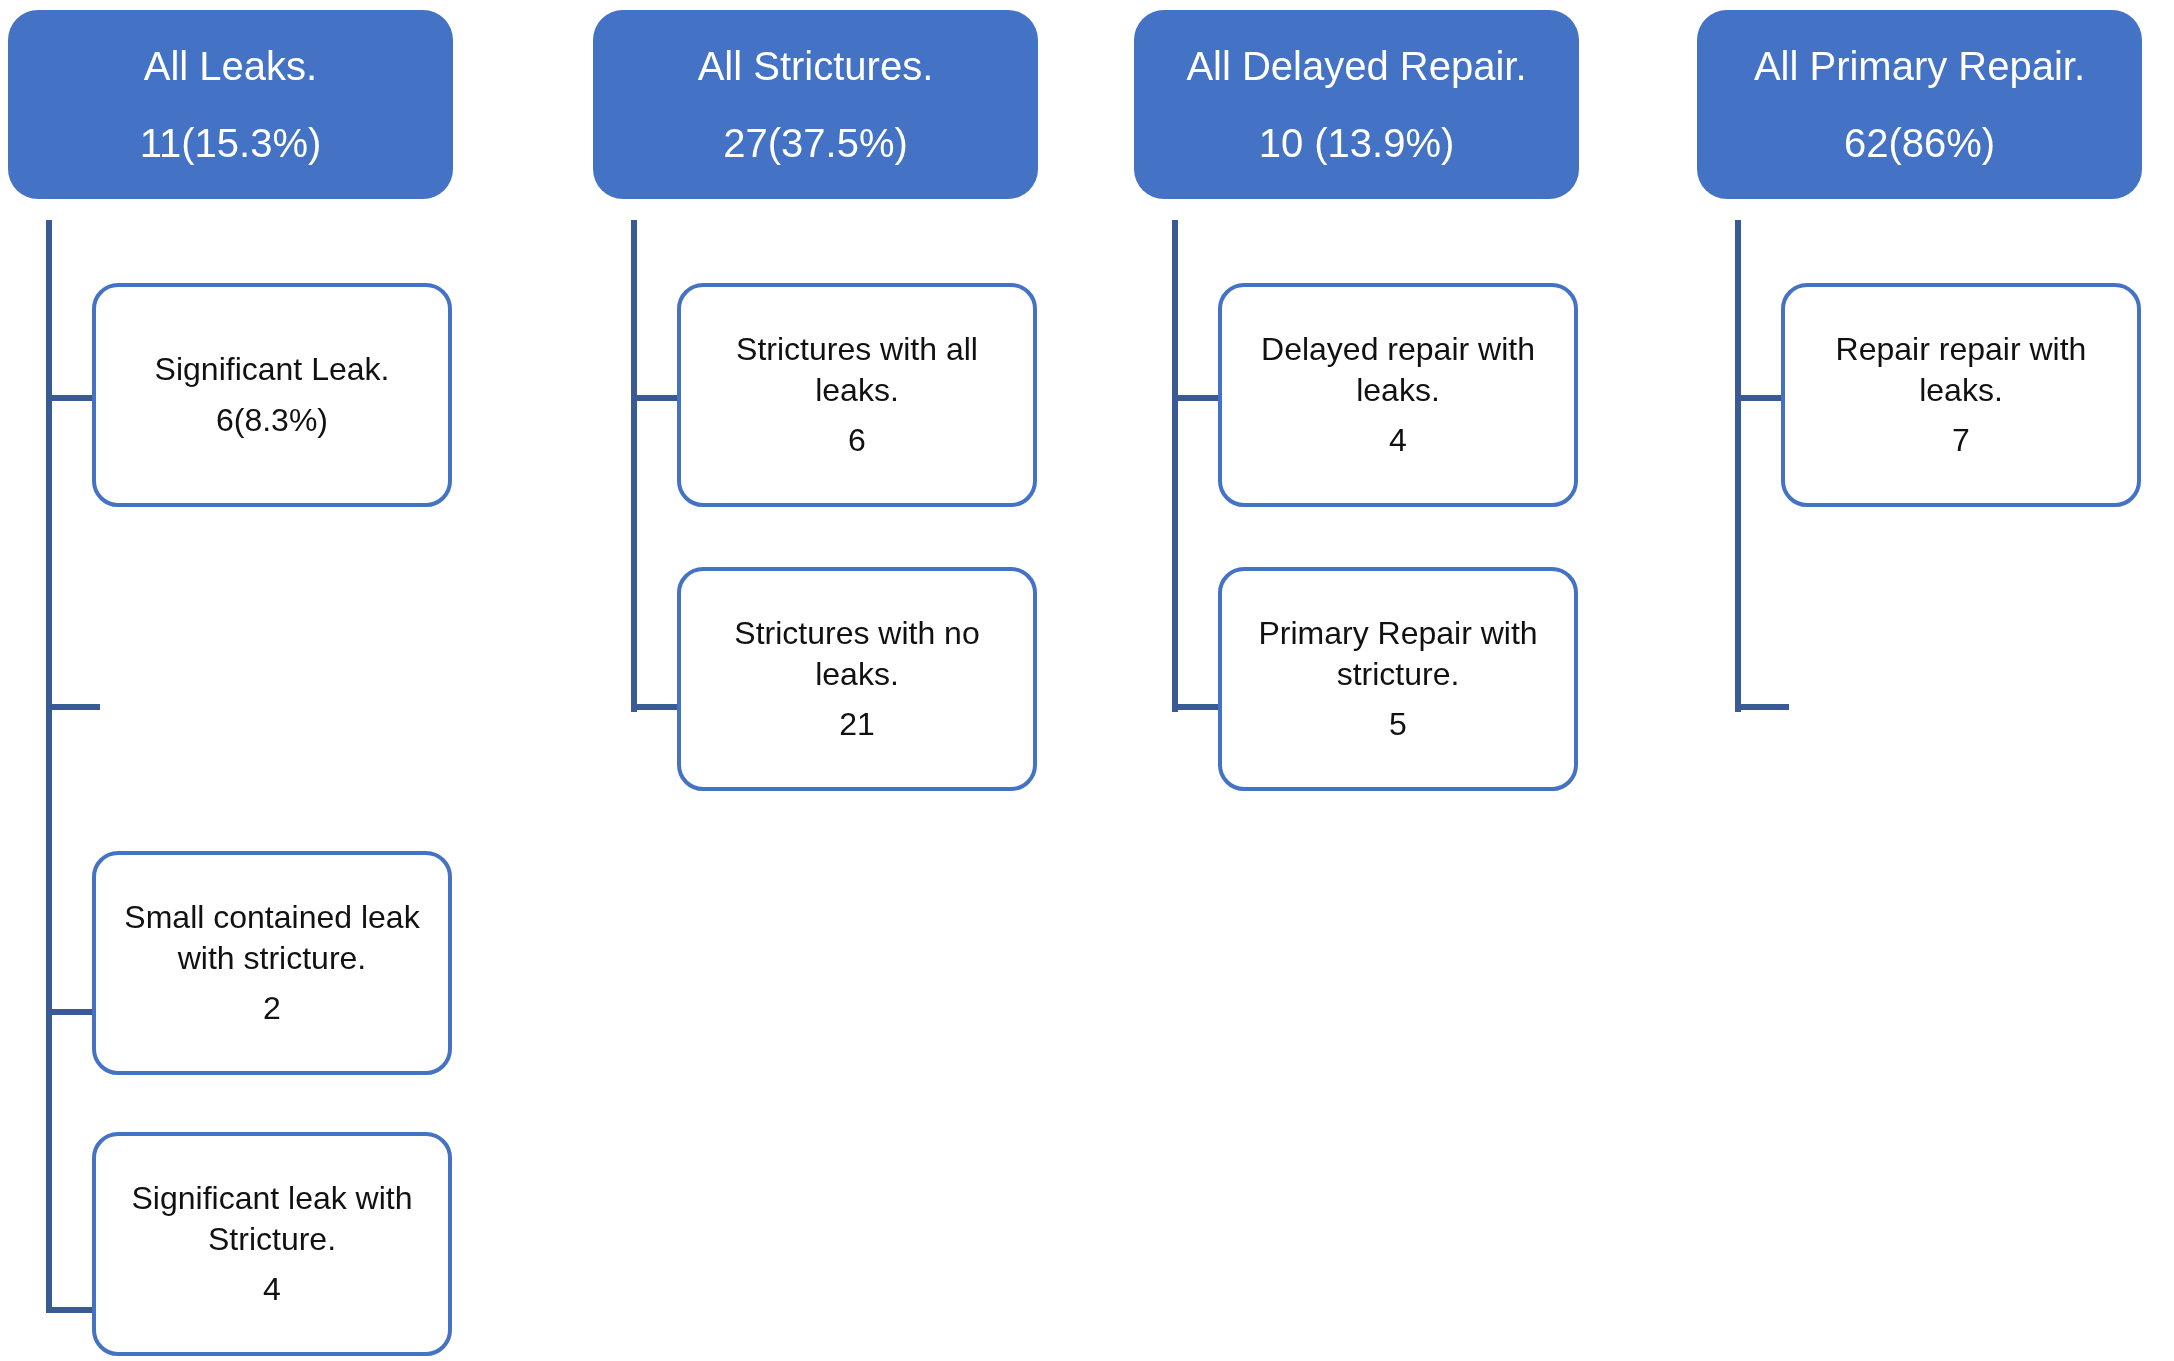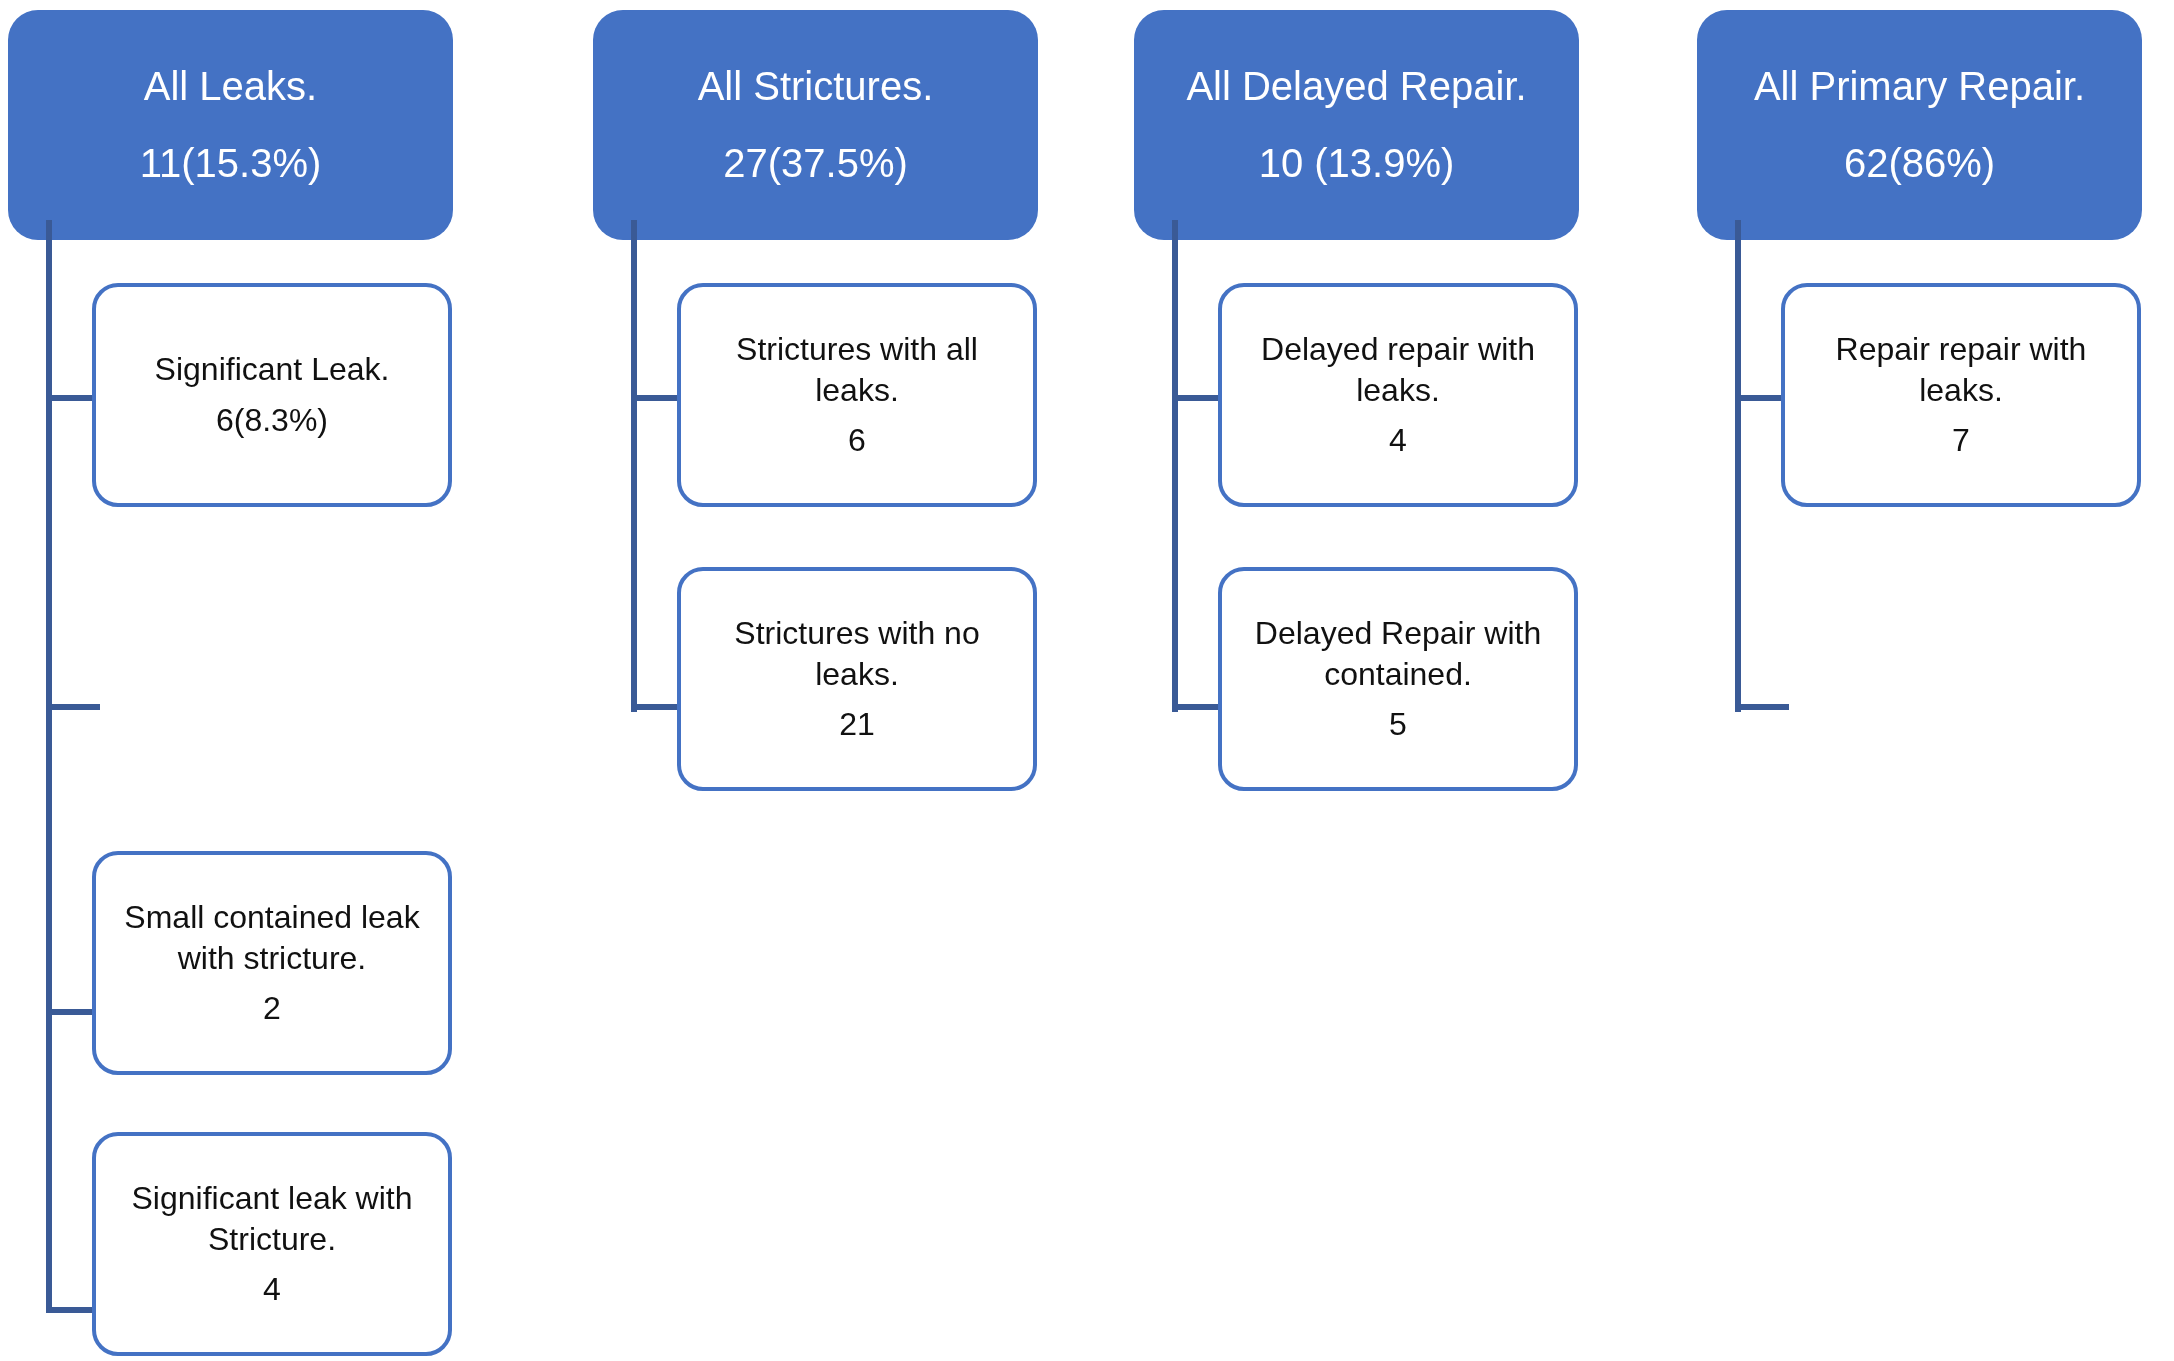--- a/index.html
+++ b/index.html
@@ -9,21 +9,21 @@
     --node_text:#111111;
     --header_text:#FFFFFF;
   }
   html,body{margin:0;padding:0;background:#fff;}
   body{font-family:"Liberation Sans",sans-serif;}
   .canvas{position:relative;width:2174px;height:1361px;background:#fff;overflow:hidden;}
   .column{position:absolute;top:0;width:460px;height:1361px;}
   .col0{left:8px}.col1{left:593px}.col2{left:1134px}.col3{left:1697px}
 
   .header{
-    position:absolute;left:0;top:10px;width:445px;height:230px;
+    position:absolute;left:0;top:10px;width:445px;height:189px;
     background:var(--accent);border-radius:30px;
     color:var(--header_text);
     display:flex;flex-direction:column;align-items:center;justify-content:center;
     text-align:center;font-size:40px;line-height:1.22;
     padding:0 18px;box-sizing:border-box;
   }
   .h-value{margin-top:28px;}
 
   .trunk{position:absolute;left:38px;top:220px;width:6px;background:var(--connector);}
   .t-tall{height:1093px;}
@@ -95,21 +95,21 @@
       <div class="h-value">10 (13.9%)</div>
     </div>
     <div class="trunk t-short"></div>
     <div class="stub s0"></div>
     <div class="stub s1"></div>
     <div class="child r0">
       <div class="c-label">Delayed repair with leaks.</div>
       <div class="c-value">4</div>
     </div>
     <div class="child r1">
-      <div class="c-label">Delayed Repair with contained.</div>
+      <div class="c-label">Primary Repair with stricture.</div>
       <div class="c-value">5</div>
     </div>
   </div>
 
   <div class="column col3">
     <div class="header">
       <div class="h-label">All Primary Repair.</div>
       <div class="h-value">62(86%)</div>
     </div>
     <div class="trunk t-short"></div>

